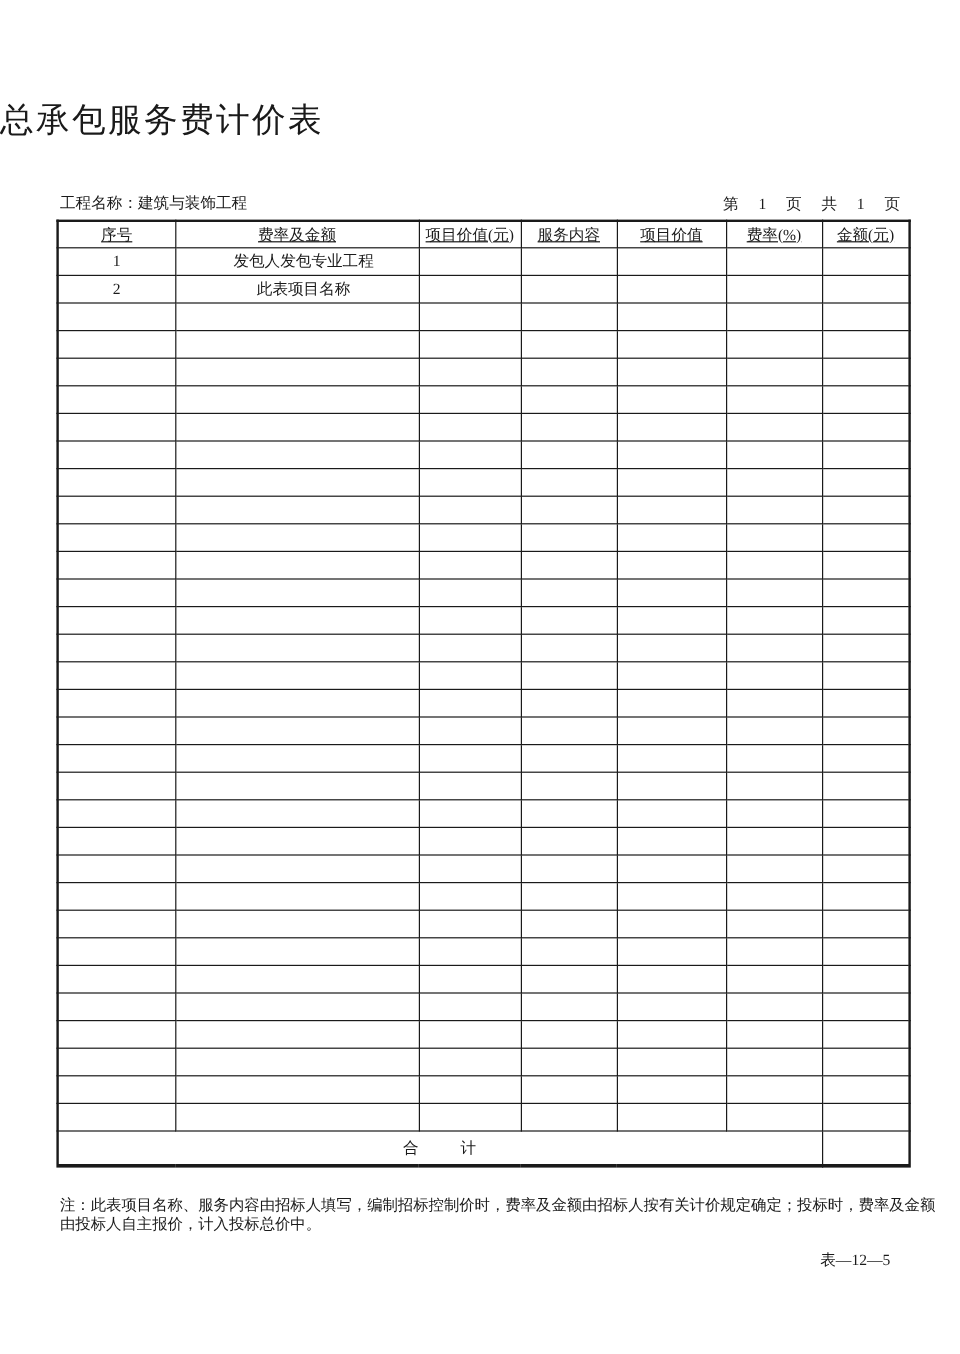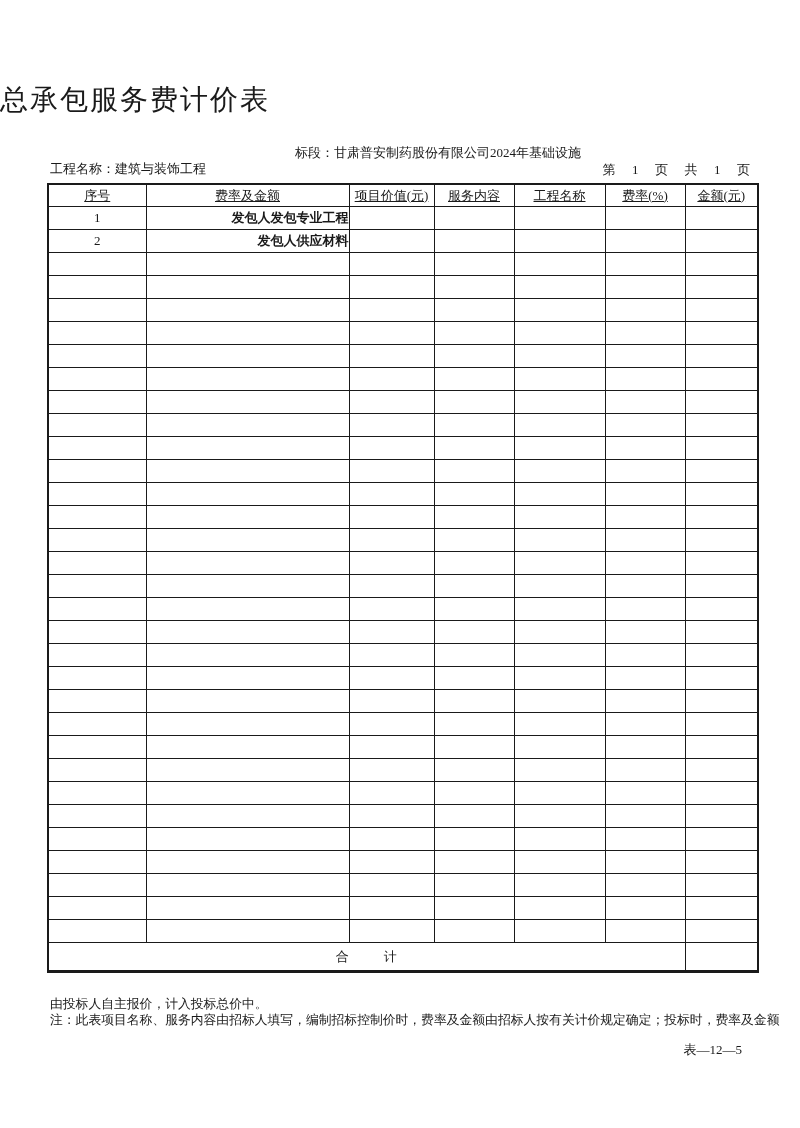--- a/index.html
+++ b/index.html
@@ -63,23 +63,22 @@
     padding: 0;
     text-align: center;
     vertical-align: middle;
     font-weight: normal;
     overflow: hidden;
     white-space: nowrap;
   }
   .fee-table thead th { height: 21px; text-decoration: underline; }
   .fee-table tbody td { height: 22px; }
   .fee-table td.name-cell {
-    text-align: right;
+    text-align: center;
     padding-left: 11px;
-    font-weight: bold;
   }
   .fee-table tr.total-row td { height: 27px; }
   .fee-table td.total-label {
     white-space: pre;
     letter-spacing: 1px;
     margin-top: 16px;
   }
   .note {
     position: absolute;
     left: 50px;
@@ -98,59 +97,58 @@
   }
 </style>
 </head>
 <body>
 
 <div class="doc-title">总承包服务费计价表</div>
 
 <div class="meta-project">工程名称：建筑与装饰工程</div>
 
 <div class="meta-section">
-  <div>标段：甘肃普安制药股份有限公司2024年基础设施</div>
 </div>
 
 <div class="meta-pageinfo">第  1  页  共  1  页</div>
 
 <table class="fee-table">
   <colgroup>
     <col style="width:98px">
     <col style="width:203px">
     <col style="width:85px">
     <col style="width:80px">
     <col style="width:91px">
     <col style="width:80px">
     <col style="width:73px">
   </colgroup>
   <thead>
     <tr>
         <th>序号</th>
         <th>费率及金额</th>
         <th>项目价值(元)</th>
         <th>服务内容</th>
-        <th>工程名称</th>
+        <th>项目价值</th>
         <th>费率(%)</th>
         <th>金额(元)</th>
       </tr>
   </thead>
   <tbody>
       <tr>
         <td>1</td>
         <td class="name-cell">发包人发包专业工程</td>
         <td></td>
         <td></td>
         <td></td>
         <td></td>
         <td></td>
       </tr>
       <tr>
         <td>2</td>
-        <td class="name-cell">发包人供应材料</td>
+        <td class="name-cell">此表项目名称</td>
         <td></td>
         <td></td>
         <td></td>
         <td></td>
         <td></td>
       </tr>
       <tr>
         <td></td>
         <td class="name-cell"></td>
         <td></td>
@@ -421,17 +419,17 @@
         <td></td>
       </tr>
       <tr class="total-row">
         <td colspan="6" class="total-label">合        计</td>
         <td></td>
       </tr>
     </tbody>
 </table>
 
 <div class="note">
+  <div>注：此表项目名称、服务内容由招标人填写，编制招标控制价时，费率及金额由招标人按有关计价规定确定；投标时，费率及金额</div>
   <div>由投标人自主报价，计入投标总价中。</div>
-  <div>注：此表项目名称、服务内容由招标人填写，编制招标控制价时，费率及金额由招标人按有关计价规定确定；投标时，费率及金额</div>
 </div>
 
 <div class="form-code">表—12—5</div>
 
 </body></html>

